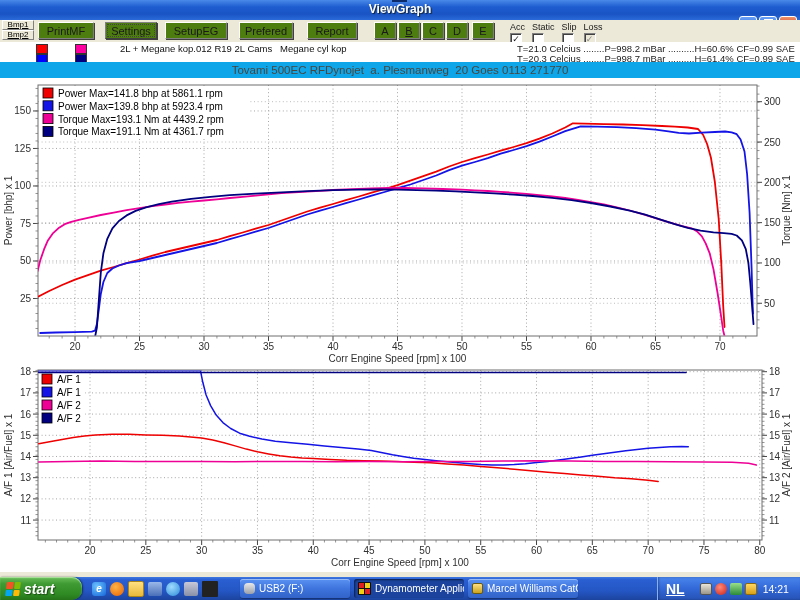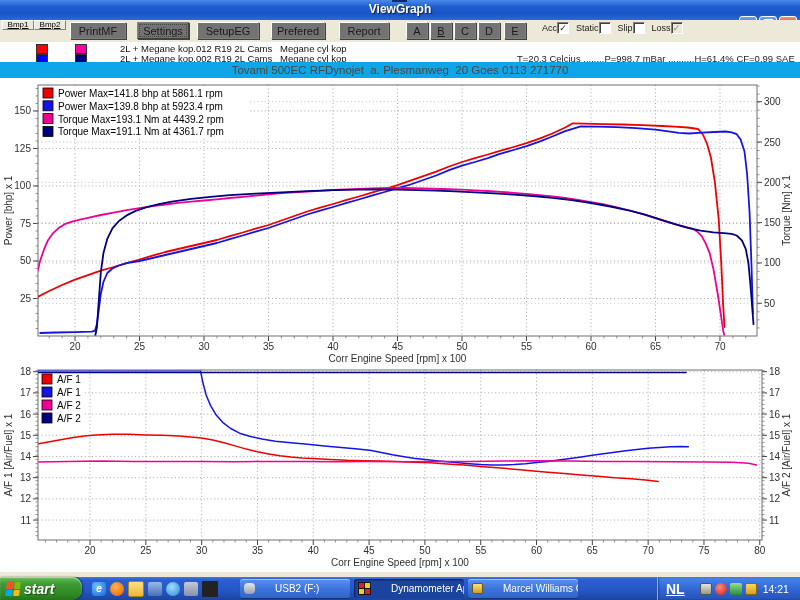--- a/index.html
+++ b/index.html
@@ -17,29 +17,29 @@
   .app-icon i:nth-child(4){background:#2ba02b;}
   .title-text{color:#fff;font-weight:bold;font-size:12px;text-shadow:1px 1px 1px #123;}
   .win-buttons{margin-left:auto;display:flex;gap:2px;padding-right:3px;}
   .wb{width:18px;height:15px;border-radius:3px;border:1px solid #fff;display:flex;align-items:center;justify-content:center;
       background:linear-gradient(#68a0f8,#2f63d0);color:#fff;font-size:11px;line-height:1;box-sizing:border-box;}
   .wb.close{background:linear-gradient(#f0926a,#d8502f 60%,#c2431f);font-weight:bold;}
   .glyph-min{width:7px;height:2px;background:#fff;margin-top:7px;}
   .glyph-restore{width:7px;height:6px;border:1px solid #fff;border-top-width:2px;}
   
   .toolbar{position:absolute;left:0;top:20px;width:800px;height:22px;background:#ECE9D8;display:flex;align-items:flex-start;}
-  .bmp-stack{display:flex;flex-direction:row;margin:0 0 0 2px;}
+  .bmp-stack{display:flex;flex-direction:column;margin:0 0 0 2px;}
   .bmp-stack button{width:32px;height:10px;font-size:8px;line-height:8px;padding:0;margin:0;
     background:#ECE9D8;border:1px solid;border-color:#fff #808080 #808080 #fff;font-family:"Liberation Sans",sans-serif;text-decoration:underline;}
-  .tb{height:17px;margin-top:2px;background:#737373;border:1px solid;border-color:#fff #808080 #808080 #fff;
+  .tb{height:17px;margin-top:2px;background:#4d7c0f;border:1px solid;border-color:#fff #808080 #808080 #fff;
       box-shadow:1px 1px 0 #404040;font-size:11px;padding:0 2px;font-family:"Liberation Sans",sans-serif;color:#1a1a1a;}
   .tb.focused{outline:1px dotted #444;outline-offset:-3px;border-color:#808080 #404040 #404040 #808080;}
   .tb.underline{text-decoration:underline;}
   .check-group{display:flex;margin-left:16px;margin-top:2px;}
-  .check-item{display:flex;flex-direction:row;align-items:center;margin-right:7px;}
+  .check-item{display:flex;flex-direction:column;align-items:flex-start;margin-right:7px;}
   .check-label{font-size:9px;color:#1a1a1a;margin-bottom:1px;}
   .checkbox{width:10px;height:10px;background:#fff;border:1px solid;border-color:#808080 #fff #fff #808080;
       box-shadow:inset 1px 1px 0 #404040;font-size:9px;line-height:10px;text-align:center;color:#1a1a1a;}
   .checkbox.disabled{background:#ECE9D8;color:#888;}
   
   .legend-rows{position:absolute;left:0;top:42px;width:800px;height:20px;background:#fff;padding-top:1px;box-sizing:border-box;}
   .run-row{position:relative;height:9px;display:flex;align-items:center;font-size:9.5px;color:#111;margin-top:1px;gap:24px;}
   .sw{width:10px;height:8px;border:1px solid #333;margin-right:3px;display:inline-block;}
   .sw.first{margin-left:36px;}
   .run-label{margin-left:6px;white-space:pre;}
@@ -77,21 +77,21 @@
   .ql.dyno{display:grid;grid-template-columns:1fr 1fr;grid-template-rows:1fr 1fr;gap:1px;background:#222;border-radius:1px;padding:1px;}
   .ql.dyno i{display:block;}
   .ql.dyno i:nth-child(1){background:#e02020;}
   .ql.dyno i:nth-child(2){background:#f2d014;}
   .ql.dyno i:nth-child(3){background:#f2d014;}
   .ql.dyno i:nth-child(4){background:#e02020;}
   .task-btn{position:absolute;top:2px;height:19px;width:110px;border-radius:3px;
     background:linear-gradient(180deg,#5a92f2 0%,#3e74dd 50%,#3263c8 100%);
     box-shadow:inset 0 1px 0 rgba(255,255,255,.4), 0 1px 1px rgba(0,0,0,.3);
     display:flex;align-items:center;color:#fff;font-size:10px;padding:0 4px;box-sizing:border-box;
-    white-space:nowrap;overflow:hidden;gap:16px;}
+    white-space:nowrap;overflow:hidden;}
   .task-btn.active{background:#1c449e;box-shadow:inset 1px 1px 2px rgba(0,0,0,.55);}
   .task-btn .ticon{width:11px;height:11px;margin-right:4px;flex:none;border-radius:2px;}
   .ticon.usb{background:linear-gradient(#e8e8e8,#9aa0aa);border-radius:4px;}
   .ticon.dyno{display:grid;grid-template-columns:1fr 1fr;grid-template-rows:1fr 1fr;gap:1px;background:#111;padding:1px;border-radius:1px;}
   .ticon.dyno i{display:block;}
   .ticon.dyno i:nth-child(1){background:#e02020;}
   .ticon.dyno i:nth-child(2){background:#f2d014;}
   .ticon.dyno i:nth-child(3){background:#f2d014;}
   .ticon.dyno i:nth-child(4){background:#e02020;}
   .ticon.catcam{background:linear-gradient(#ffe082,#caa21e);border:1px solid #6a5a10;box-sizing:border-box;}
@@ -166,25 +166,25 @@
         <span class="checkbox disabled">✓</span>
       </div>
     </div>
   </div>
 
   <div class="legend-rows">
     <div class="run-row">
       <span class="sw first" style="background: rgb(255, 0, 0);"></span>
       <span class="sw" style="background: rgb(255, 0, 160);"></span>
       <span class="run-label">2L + Megane kop.012 R19 2L Cams   Megane cyl kop</span>
+      <span class="run-conditions">T=21.0 Celcius ........P=998.2 mBar ..........H=60.6% CF=0.99 SAE</span>
     </div>
     <div class="run-row">
       <span class="sw first" style="background: rgb(0, 0, 255);"></span>
       <span class="sw" style="background: rgb(0, 0, 128);"></span>
-      <span class="run-label">2L + Megane kop.002 R19 2L Cams   Megane cyl kop</span>
       <span class="run-conditions">T=20.3 Celcius ........P=998.7 mBar ..........H=61.4% CF=0.99 SAE</span>
     </div>
   </div>
 
   <div class="banner">Tovami 500EC RFDynojet  a. Plesmanweg  20 Goes 0113 271770</div>
 
   <div class="graph-area">
     <svg id="chart1" width="800" height="288" viewBox="0 78 800 288">
         <rect x="38" y="85" width="719" height="251" fill="#fff"></rect>
         <g>

